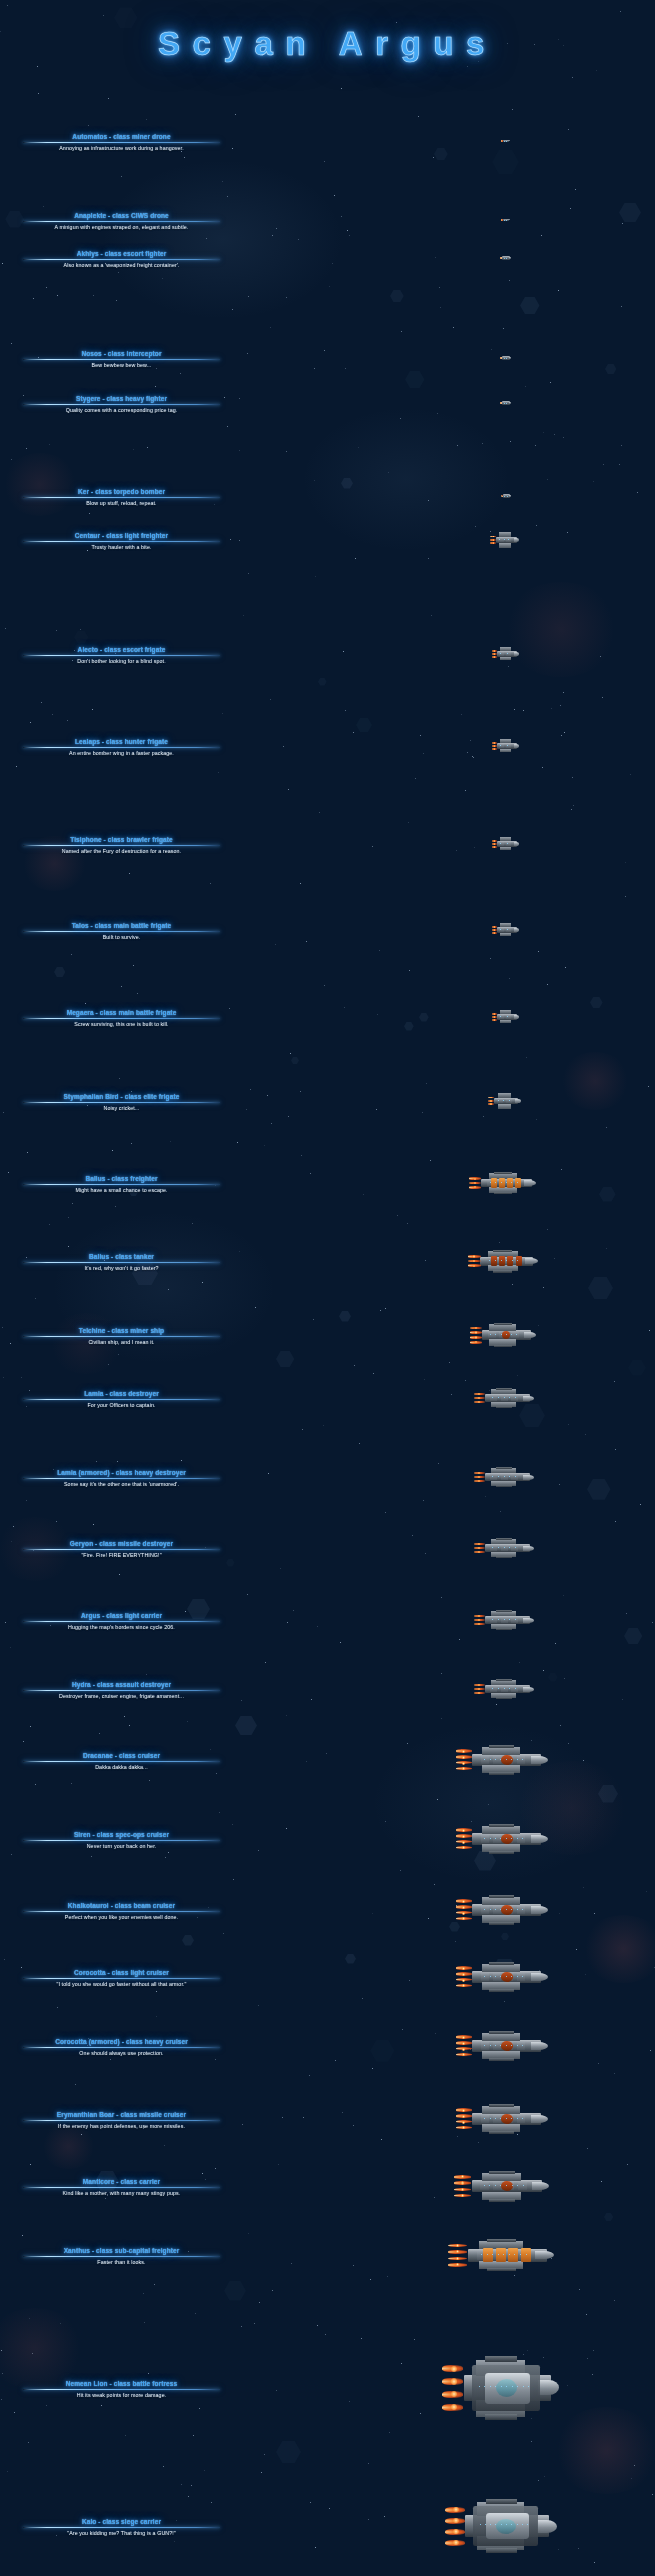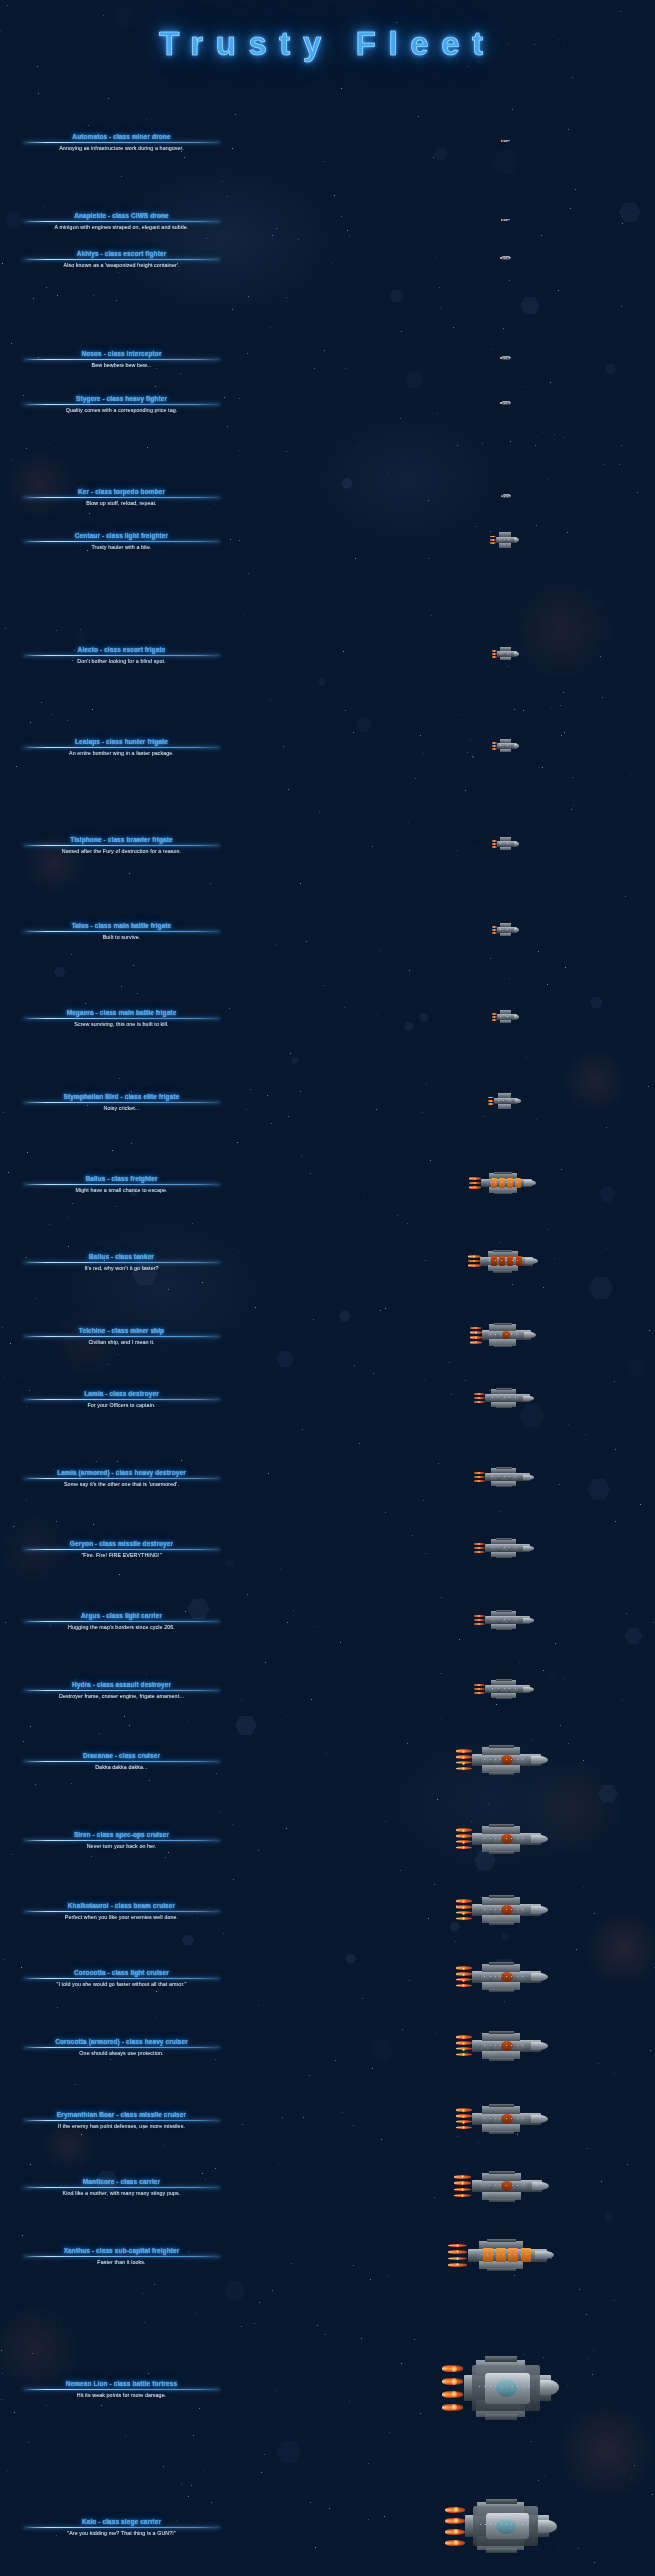--- a/index.html
+++ b/index.html
@@ -750,21 +750,21 @@
     <div class="redglow" style="left: 48px; top: 1313px; width: 76px; height: 61px; opacity: 0.26;"></div>
     <div class="redglow" style="left: -5.4px; top: 1517px; width: 80px; height: 64px; opacity: 0.27;"></div>
     <div class="redglow" style="left: 513px; top: 1761px; width: 118px; height: 94px; opacity: 0.29;"></div>
     <div class="redglow" style="left: 581px; top: 1915px; width: 85px; height: 68px; opacity: 0.54;"></div>
     <div class="redglow" style="left: 40px; top: 2124px; width: 57px; height: 45px; opacity: 0.42;"></div>
     <div class="redglow" style="left: -16px; top: 2308px; width: 101px; height: 81px; opacity: 0.39;"></div>
     <div class="redglow" style="left: 552px; top: 2407px; width: 109px; height: 87px; opacity: 0.52;"></div>
   </div>
 
 <div id="title-wrap">
-  <div id="fleet-title">Trusty Fleet</div>
+  <div id="fleet-title">Scyan Argus</div>
 </div>
 
 <div id="entries">
     <div class="entry" style="top: 133px;">
       <div class="txtcol">
         <div class="ship-name">Automatos - class miner drone</div>
         <div class="rule"></div>
         <div class="ship-desc">Annoying as infrastructure work during a hangover.</div>
       </div>
       <div style="position: absolute; left: 366px; top: 0px; width: 240px; height: 17px;">

